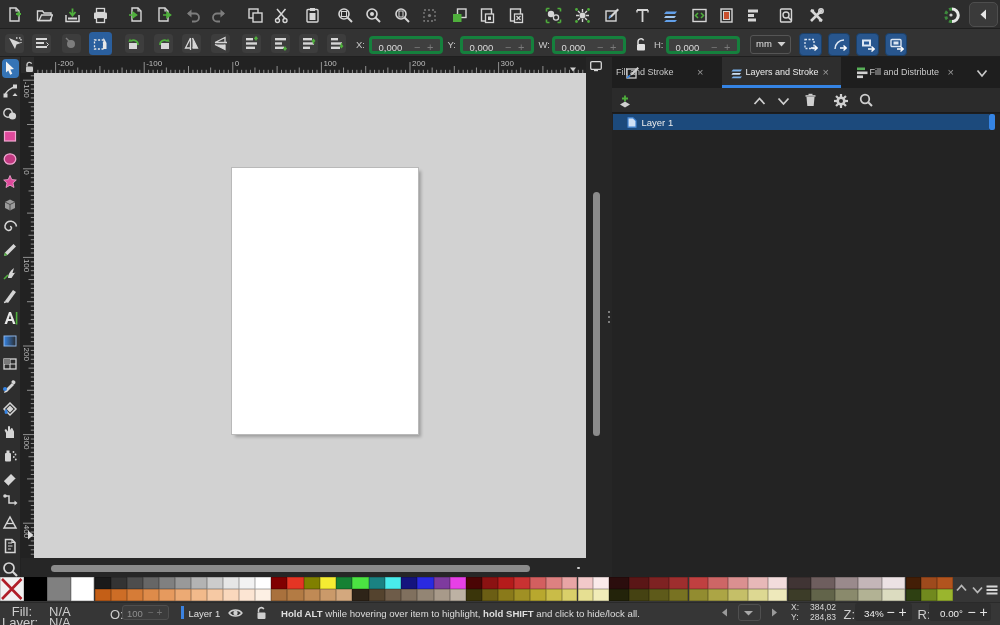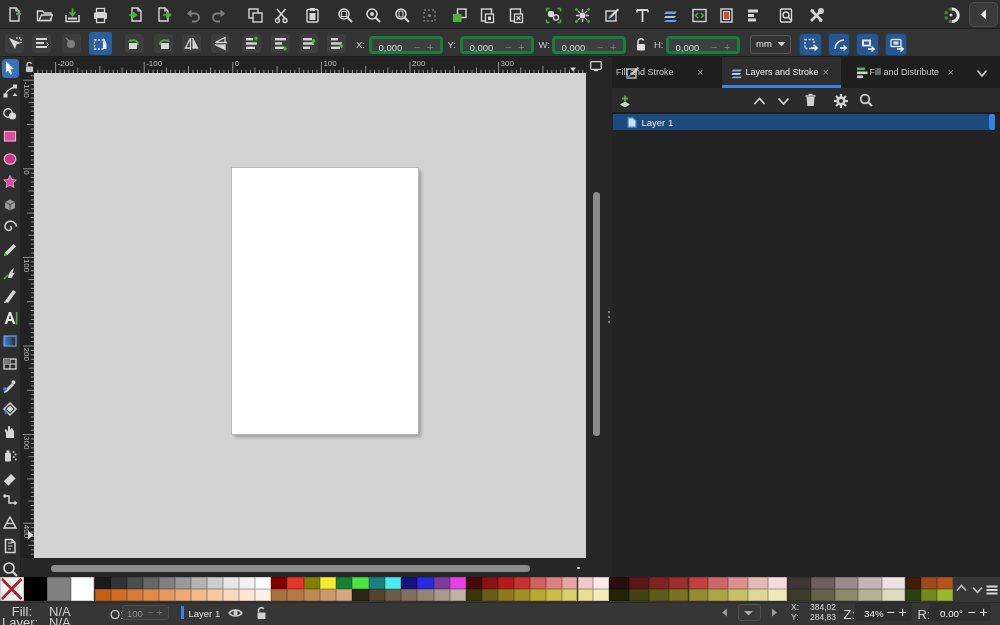--- a/index.html
+++ b/index.html
@@ -879,20 +879,21 @@
 <div style="position:absolute;left:181px;top:606px;width:2.5px;height:13px;background:#3b82e0"></div>
 <div style="position:absolute;left:188.5px;top:608px;font-size:9.5px;color:#e0e0e0">Layer 1</div>
 <svg style="position:absolute;left:228px;top:606.5px" width="15" height="12" viewBox="0 0 15 12">
       <path d="M1 6 C4 2, 11 2, 14 6 C11 10, 4 10, 1 6 z" fill="none" stroke="#d0d0d0" stroke-width="1.3"></path>
       <circle cx="7.5" cy="6" r="2.2" fill="#d0d0d0"></circle>
     </svg>
 <svg style="position:absolute;left:255px;top:605.5px" width="13" height="14" viewBox="0 0 13 14">
       <path d="M3.5 6.5 v-2 a2.8 2.8 0 0 1 5.3-1.3" fill="none" stroke="#d0d0d0" stroke-width="1.5"></path>
       <rect x="2.5" y="6.5" width="8" height="6.5" rx="1" fill="#d0d0d0"></rect>
     </svg>
+<div style="position:absolute;left:281px;top:608px;font-size:9.6px;color:#dedede"><b>Hold ALT</b> while hovering over item to highlight, <b>hold SHIFT</b> and click to hide/lock all.</div>
 <svg style="position:absolute;left:720px;top:607px" width="9" height="11" viewBox="0 0 9 11">
       <path d="M7 1.5 L2 5.5 L7 9.5 z" fill="#9a9a9a"></path>
     </svg>
 <div style="position:absolute;left:737.5px;top:604px;width:23px;height:16.5px;border:1px solid #4f4f4f;border-radius:3px;background:#383838"></div>
 <svg style="position:absolute;left:743px;top:610px" width="11" height="7" viewBox="0 0 11 7">
       <path d="M1 1 L5.5 5.5 L10 1 z" fill="#a8a8a8"></path>
     </svg>
 <svg style="position:absolute;left:770px;top:607px" width="9" height="11" viewBox="0 0 9 11">
       <path d="M2 1.5 L7 5.5 L2 9.5 z" fill="#9a9a9a"></path>
     </svg>

